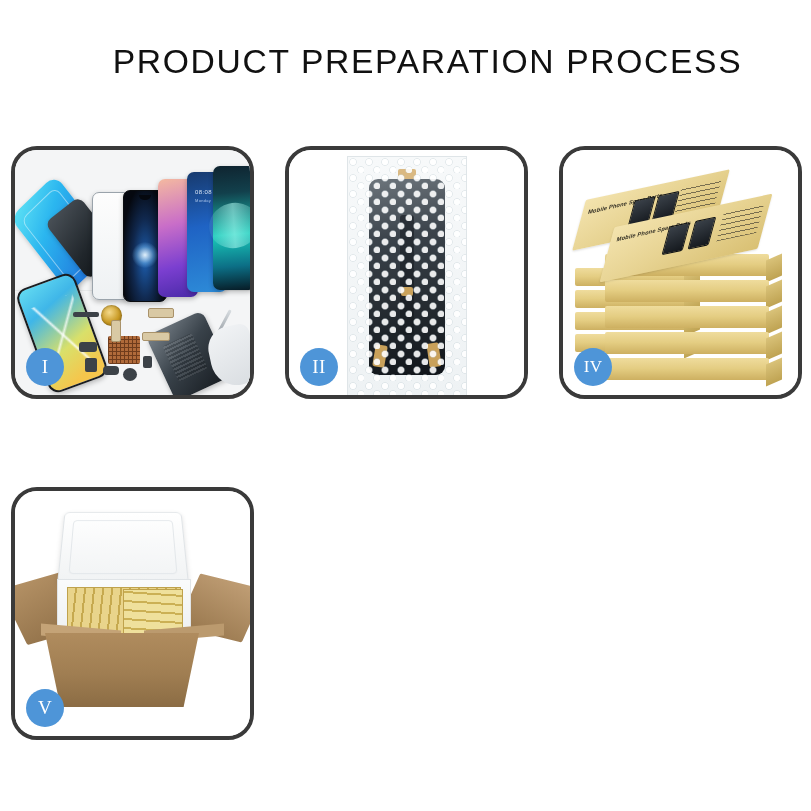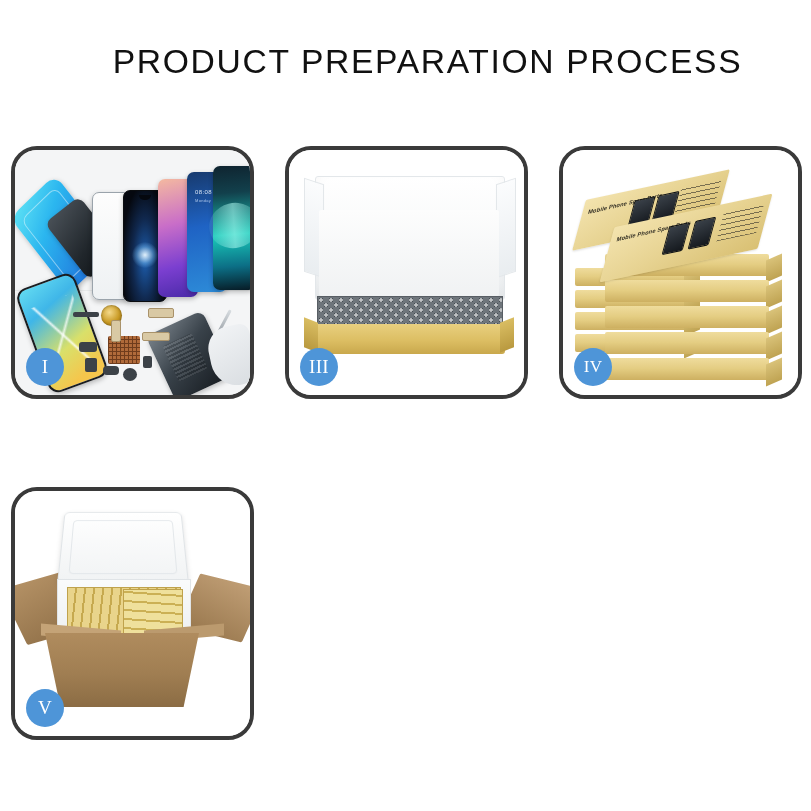--- a/index.html
+++ b/index.html
@@ -458,30 +458,35 @@
       <div class="part" style="left:128px;top:206px;width:9px;height:12px;"></div>
       <div class="flex-strip" style="left:133px;top:158px;width:24px;height:8px;"></div>
       <div class="flex-strip" style="left:127px;top:182px;width:26px;height:7px;"></div>
       <div class="flex-strip" style="left:96px;top:170px;width:8px;height:20px;"></div>
       <div class="tool"></div>
       <div class="hand"></div>
     </div>
     <div class="badge">I</div>
   </div>
 
-
   <div class="panel">
-    <div class="panel-stage p3">
-      <div class="box3-lid"></div>
-      <div class="box3-foam"></div>
-      <div class="box3-bubbletray"></div>
-      <div class="box3-base"></div>
+    <div class="panel-stage p2">
+      <div class="bubble-bag">
+        <div class="screen-in-bag"></div>
+        <div class="flexcable"></div>
+        <div class="tape-top"></div>
+        <div class="conn" style="left:50%;top:130px;margin-left:-6px;width:12px;height:9px;"></div>
+        <div class="conn" style="left:26px;top:188px;width:12px;height:22px;transform:rotate(10deg);"></div>
+        <div class="conn" style="right:26px;top:186px;width:12px;height:24px;transform:rotate(-8deg);"></div>
+        <div class="bubbles"></div>
+      </div>
     </div>
-    <div class="badge">III</div>
+    <div class="badge">II</div>
   </div>
+
 
   <div class="panel">
     <div class="panel-stage p4">
 
       <div class="gbox" style="left:12px;top:118px;width:112px;height:18px;">
           <div class="side"></div>
         </div>
       <div class="gbox" style="left:12px;top:140px;width:112px;height:18px;">
           <div class="side"></div>
         </div>

